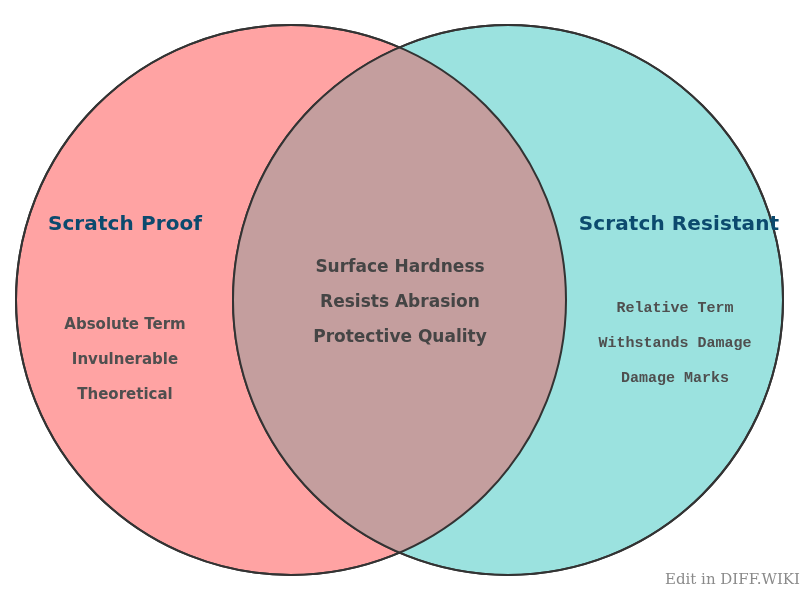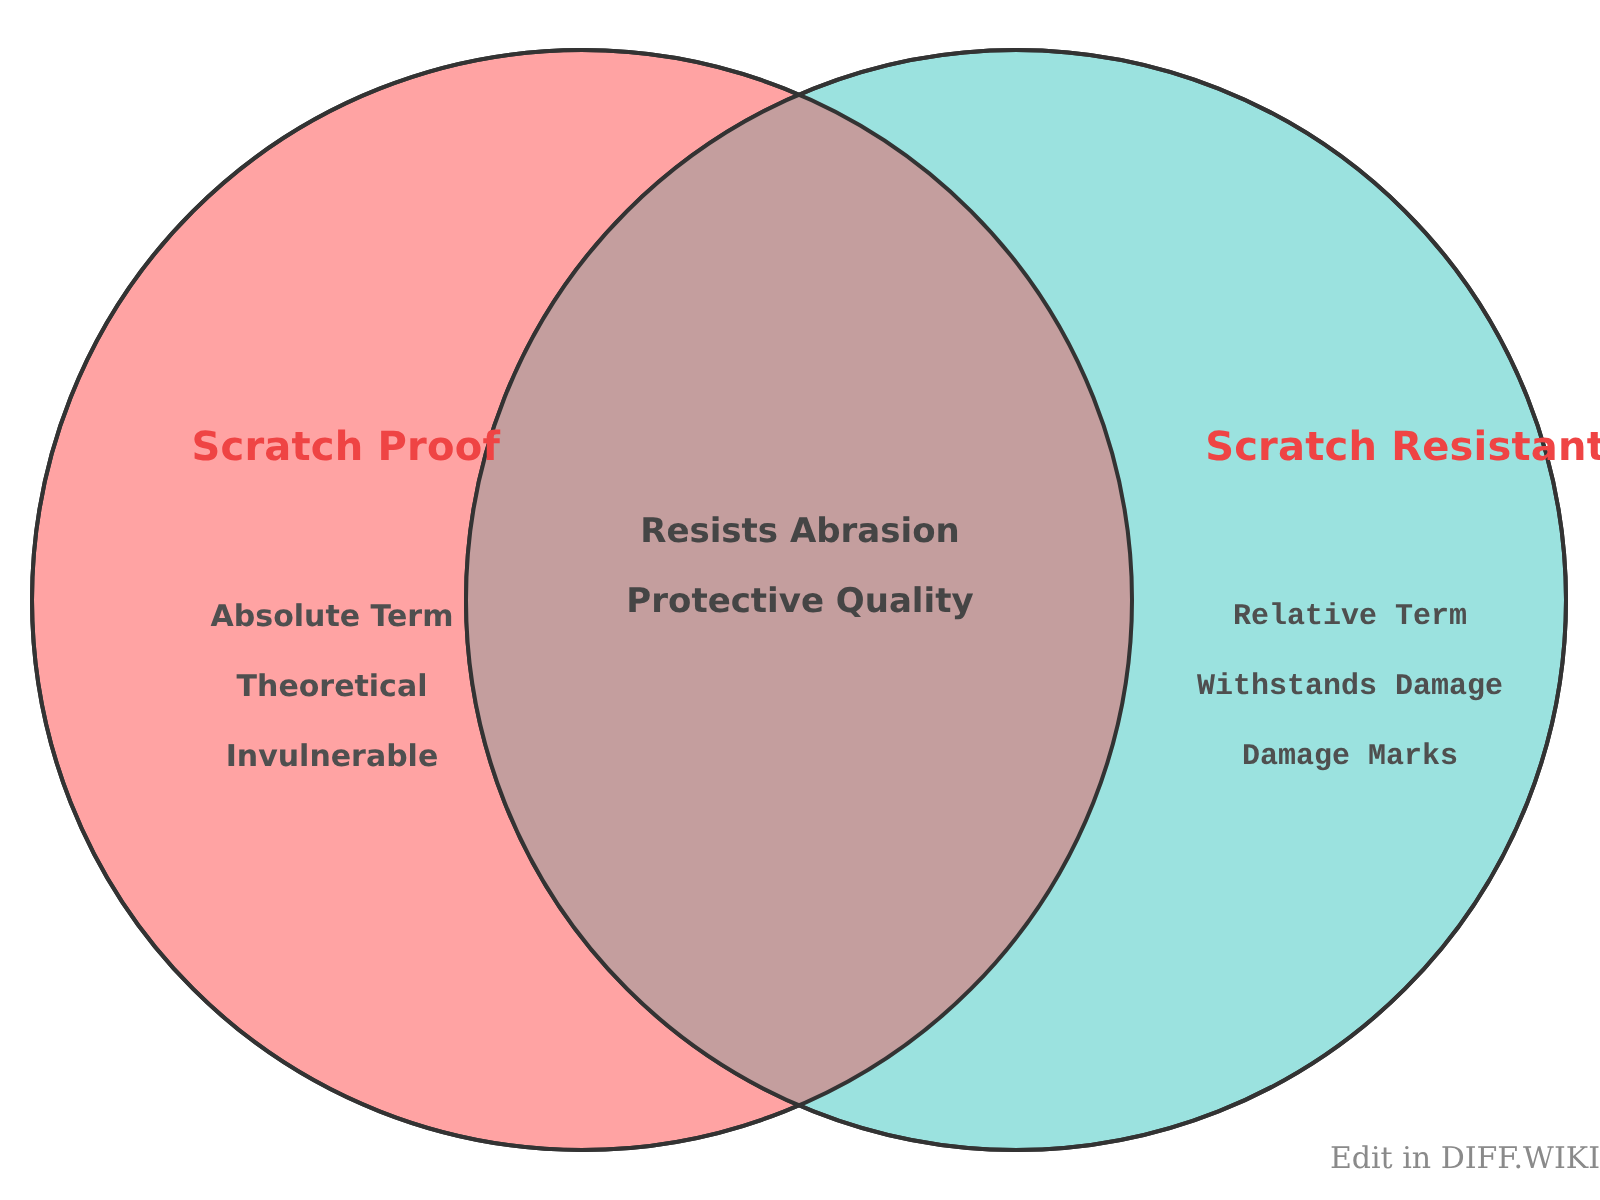--- a/index.html
+++ b/index.html
@@ -32,25 +32,25 @@
     position: absolute;
     top: 0;
     left: 0;
     width: 800px;
     height: 600px;
     pointer-events: none;
   }
 
   .set-title {
     position: absolute;
-    text-align: right;
+    text-align: center;
     font-family: "DejaVu Sans", sans-serif;
     font-weight: bold;
     font-size: 20px;
-    color: #ef4444;
+    color: #0c4a6e;
     white-space: nowrap;
     letter-spacing: 0.1px;
   }
 
   #title-left  { left: 0px;   top: 211px; width: 250px; }
   #title-right { left: 555px; top: 211px; width: 248px; }
 
   .item-list {
     position: absolute;
     text-align: center;
@@ -60,25 +60,24 @@
     white-space: nowrap;
   }
 
   .item-list .item {
     display: block;
     white-space: nowrap;
   }
 
   #items-left {
     left: 0px;
-    top: 291px;
+    top: 307px;
     width: 250px;
     font-size: 15px;
     line-height: 35px;
-    margin-left: 41px;
   }
 
   #items-right {
     left: 551px;
     top: 291px;
     width: 248px;
     font-size: 15px;
     line-height: 35px;
     font-family: Liberation Mono, monospace;
   }
@@ -131,25 +130,26 @@
   </svg>
 
   <div class="text-layer">
 
     <div class="set-title" id="title-left">Scratch Proof</div>
 
     <div class="set-title" id="title-right">Scratch Resistant</div>
 
     <div class="item-list" id="items-left">
       <span class="item">Absolute Term</span>
+      <span class="item">Invulnerable</span>
       <span class="item">Theoretical</span>
-      <span class="item">Invulnerable</span>
     </div>
 
     <div class="item-list" id="items-center">
+      <span class="item">Surface Hardness</span>
       <span class="item">Resists Abrasion</span>
       <span class="item">Protective Quality</span>
     </div>
 
     <div class="item-list" id="items-right">
       <span class="item">Relative Term</span>
       <span class="item">Withstands Damage</span>
       <span class="item">Damage Marks</span>
     </div>
 

